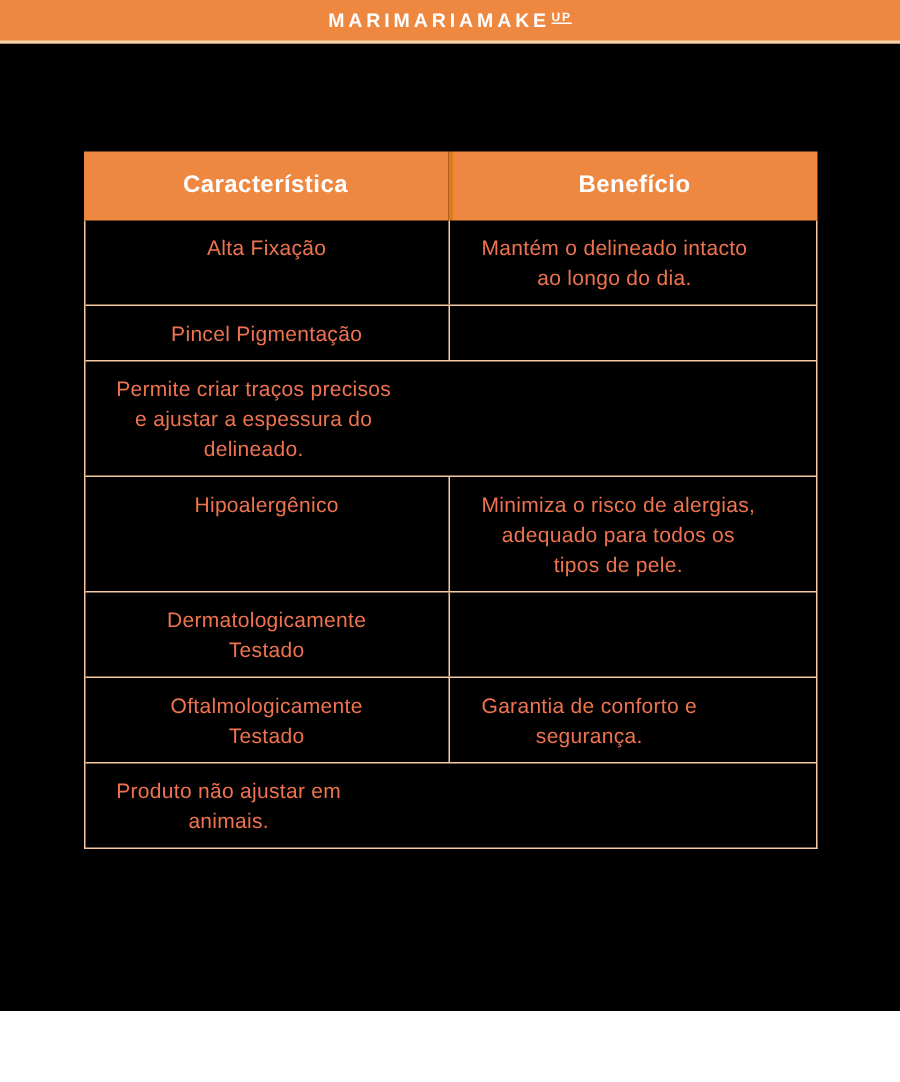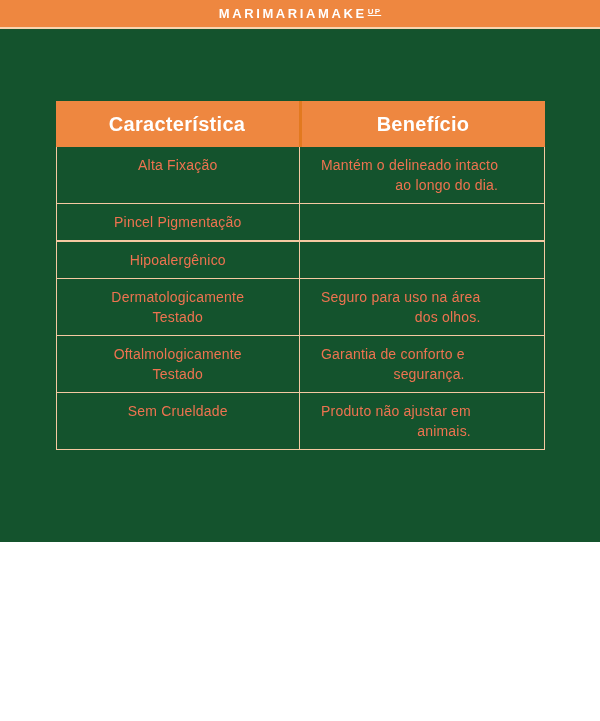--- a/index.html
+++ b/index.html
@@ -4,22 +4,22 @@
 <style>
   html, body {
     margin: 0;
     padding: 0;
     background: #ffffff;
     font-family: "Liberation Sans", sans-serif;
   }
   .page {
     position: relative;
     width: 600px;
-    height: 542px;
-    background: #14532d;
+    height: 674px;
+    background: #000000;
     overflow: hidden;
   }
   .topbar {
     height: 27px;
     background: #EE8740;
     border-bottom: 2px solid #F8D4AF;
     display: flex;
     align-items: center;
     justify-content: center;
   }
@@ -44,21 +44,21 @@
   }
   .thead {
     display: flex;
     height: 46px;
   }
   .th {
     flex: 1;
     background: #EE8740;
     color: #ffffff;
     font-weight: 700;
-    font-size: 20px;
+    font-size: 16px;
     letter-spacing: 0.3px;
     display: flex;
     align-items: center;
     justify-content: center;
   }
   .th-divider {
     width: 3px;
     background: #E2791F;
   }
   .tbody {
@@ -81,21 +81,21 @@
     align-items: flex-start;
     justify-content: center;
     text-align: center;
     padding: 8px 10px;
   }
   .td-benefit {
     flex: 1;
     box-sizing: border-box;
     display: flex;
     align-items: center;
-    text-align: right;
+    text-align: center;
     padding: 8px 12px 8px 21px;
   }
   .cell-text {
     color: #EE7350;
     font-size: 14px;
     line-height: 20px;
     font-weight: 500;
     letter-spacing: 0.2px;
     white-space: pre-line;
   }
@@ -129,55 +129,58 @@
           </div>
       </div>
 
       <div class="tr">
         <div class="td-feature">
             <span class="cell-text">Pincel Pigmentação</span>
           </div>
       </div>
 
       <div class="tr">
+        <div class="td-benefit">
+            <span class="cell-text">Permite criar traços precisos
+e ajustar a espessura do
+delineado.</span>
+          </div>
       </div>
 
       <div class="tr">
         <div class="td-feature">
             <span class="cell-text">Hipoalergênico</span>
+          </div>
+        <div class="td-benefit">
+            <span class="cell-text">Minimiza o risco de alergias,
+adequado para todos os
+tipos de pele.</span>
           </div>
       </div>
 
       <div class="tr">
         <div class="td-feature">
             <span class="cell-text">Dermatologicamente
 Testado</span>
-          </div>
-        <div class="td-benefit">
-            <span class="cell-text">Seguro para uso na área
-dos olhos.</span>
           </div>
       </div>
 
       <div class="tr">
         <div class="td-feature">
             <span class="cell-text">Oftalmologicamente
 Testado</span>
           </div>
         <div class="td-benefit">
             <span class="cell-text">Garantia de conforto e
 segurança.</span>
           </div>
       </div>
 
 
       <div class="tr">
-        <div class="td-feature">
-            <span class="cell-text">Sem Crueldade</span>
-          </div>
         <div class="td-benefit">
             <span class="cell-text">Produto não ajustar em
 animais.</span>
           </div>
       </div>
 
     </div>
   </div>
 </div>
 

